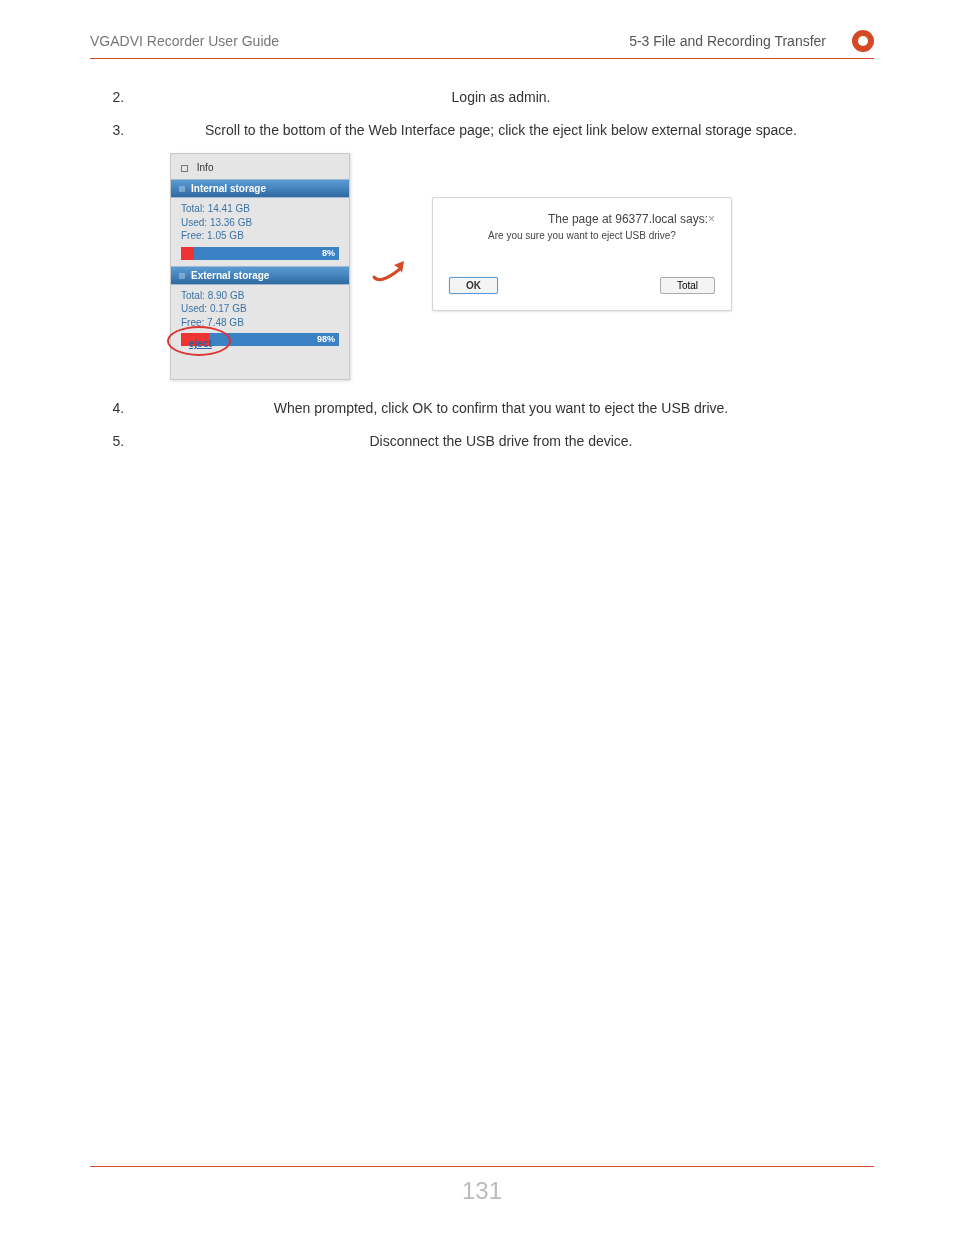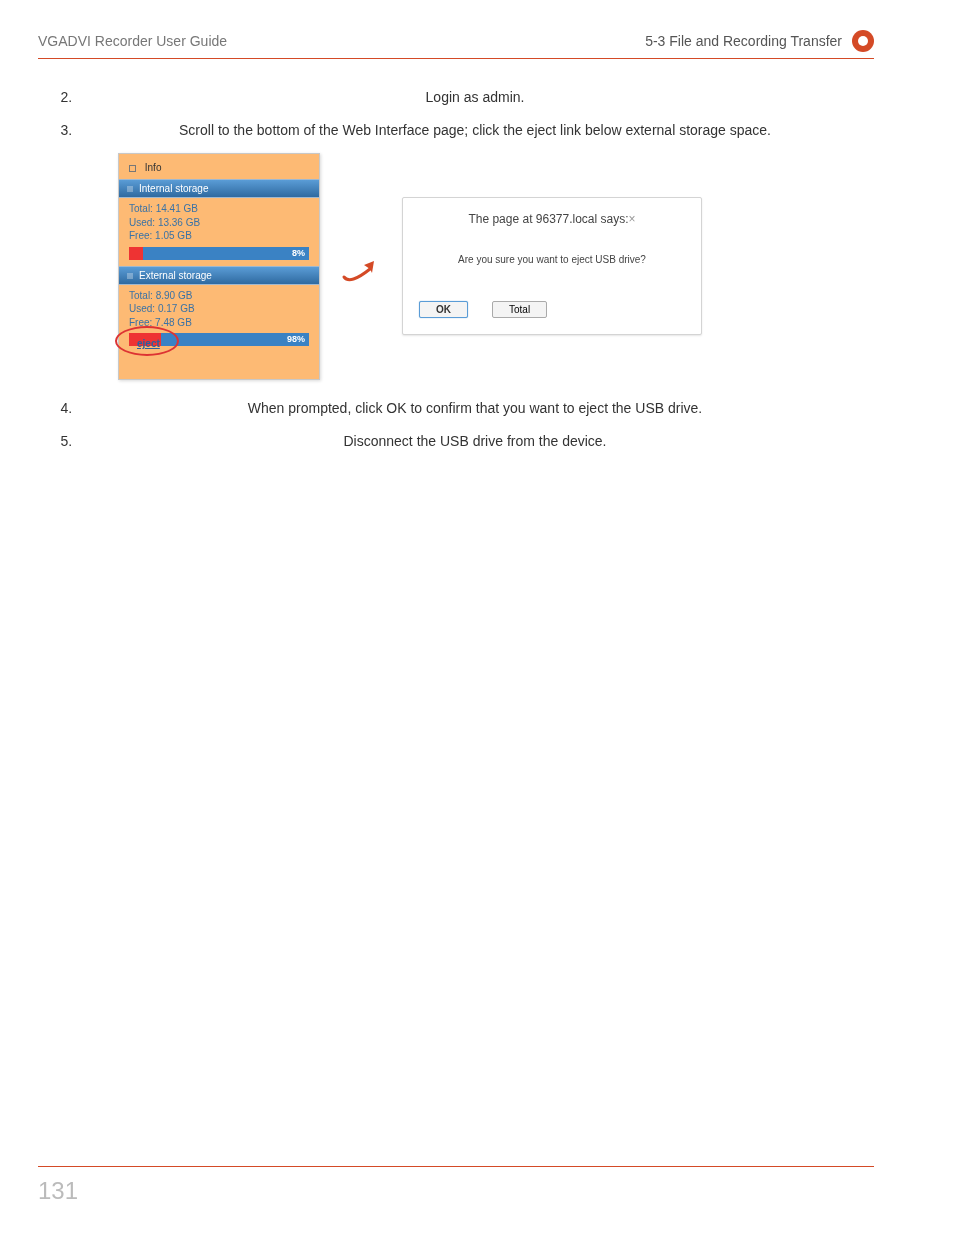--- a/index.html
+++ b/index.html
@@ -6,41 +6,41 @@
   html, body { margin: 0; padding: 0; }
   body {
     font-family: "Segoe UI", Arial, sans-serif;
     width: 954px;
     height: 1235px;
     position: relative;
     background: #fff;
     color: #333;
   }
   .page {
-    padding: 30px 80px 30px 38px;
+    padding: 30px 80px 30px 90px;
     height: 100%;
     display: flex;
     flex-direction: column;
   }
   .header-row {
     display: flex;
     align-items: center;
     justify-content: space-between;
     border-bottom: 1px solid #d44a26;
     padding-bottom: 6px;
     margin-bottom: 28px;
   }
   .header-left {
     color: #777;
     font-size: 14px;
   }
   .header-right {
     display: flex;
     align-items: center;
-    gap: 10px;
+    gap: 26px;
     color: #555;
     font-size: 14px;
     margin-left: 30px;
   }
   .logo-circle {
     width: 22px;
     height: 22px;
     border-radius: 50%;
     background: #d44a26;
     display: inline-flex;
@@ -66,45 +66,45 @@
     line-height: 1.5;
     text-align: center;
   }
   .figure {
     display: flex;
     gap: 20px;
     align-items: flex-start;
     margin: 12px 0 18px 80px;
   }
   .panel {
-    width: 202px;
+    width: 180px;
     border: 1px solid #c8c8c8;
     box-shadow: 1px 1px 3px rgba(0,0,0,0.15);
-    background: #fdba74;
+    background: #e5e5e5;
     padding: 6px 0 26px 0;
     font-family: Verdana, Arial, sans-serif;
     font-size: 10px;
   }
   .panel-info-row {
     padding: 2px 10px 6px 10px;
     color: #333;
   }
   .panel-info-bullet {
     display: inline-block;
     width: 7px; height: 7px;
     border: 1px solid #777;
     margin-right: 6px;
     vertical-align: middle;
   }
   .panel-section-head {
     background: #3a7bb8;
     background: linear-gradient(#5a9cd6, #2f6aa0);
     color: #fff;
     font-size: 10px;
-    font-weight: normal;
+    font-weight: bold;
     padding: 3px 8px;
     border-top: 1px solid #a0b8cf;
     border-bottom: 1px solid #a0b8cf;
   }
   .panel-section-head .sq {
     display: inline-block;
     width: 6px; height: 6px;
     background: #fff;
     opacity: 0.3;
     margin-right: 6px;
@@ -166,63 +166,63 @@
     margin-top: 44px;
     border: 1px solid #d4d4d4;
     border-radius: 2px;
     padding: 14px 16px 16px 16px;
     background: #fff;
     box-shadow: 0 1px 2px rgba(0,0,0,0.1);
     font-family: Arial, sans-serif;
   }
   .dialog-title-row {
     display: flex;
-    justify-content: center;
+    justify-content: flex-end;
     align-items: flex-start;
-    margin-bottom: 28px;
+    margin-bottom: 4px;
   }
   .dialog-title {
     font-size: 12px;
     color: #444;
   }
   .dialog-close {
     font-size: 12px;
     color: #999;
     cursor: pointer;
   }
   .dialog-message {
     font-size: 10px;
     color: #444;
     margin-bottom: 18px;
     text-align: center;
   }
   .dialog-buttons {
     display: flex;
-    justify-content: flex-start;
+    justify-content: space-between;
     gap: 24px;
     margin-top: 36px;
   }
   .dialog-buttons button {
     font-size: 10px;
     padding: 2px 16px;
     border: 1px solid #aaa;
     border-radius: 2px;
     background: #f4f4f4;
     cursor: pointer;
   }
   .dialog-buttons button.ok {
     border-color: #5a9cd6;
     box-shadow: 0 0 1px #5a9cd6;
     font-weight: bold;
     color: #333;
   }
   .footer-line {
     border-top: 1px solid #d44a26;
     padding-top: 10px;
-    text-align: left;
+    text-align: center;
     color: #bbb;
     font-size: 24px;
     font-weight: 300;
   }
 </style>
 </head>
 <body>
 
 <div class="page">
   <div class="header-row">

